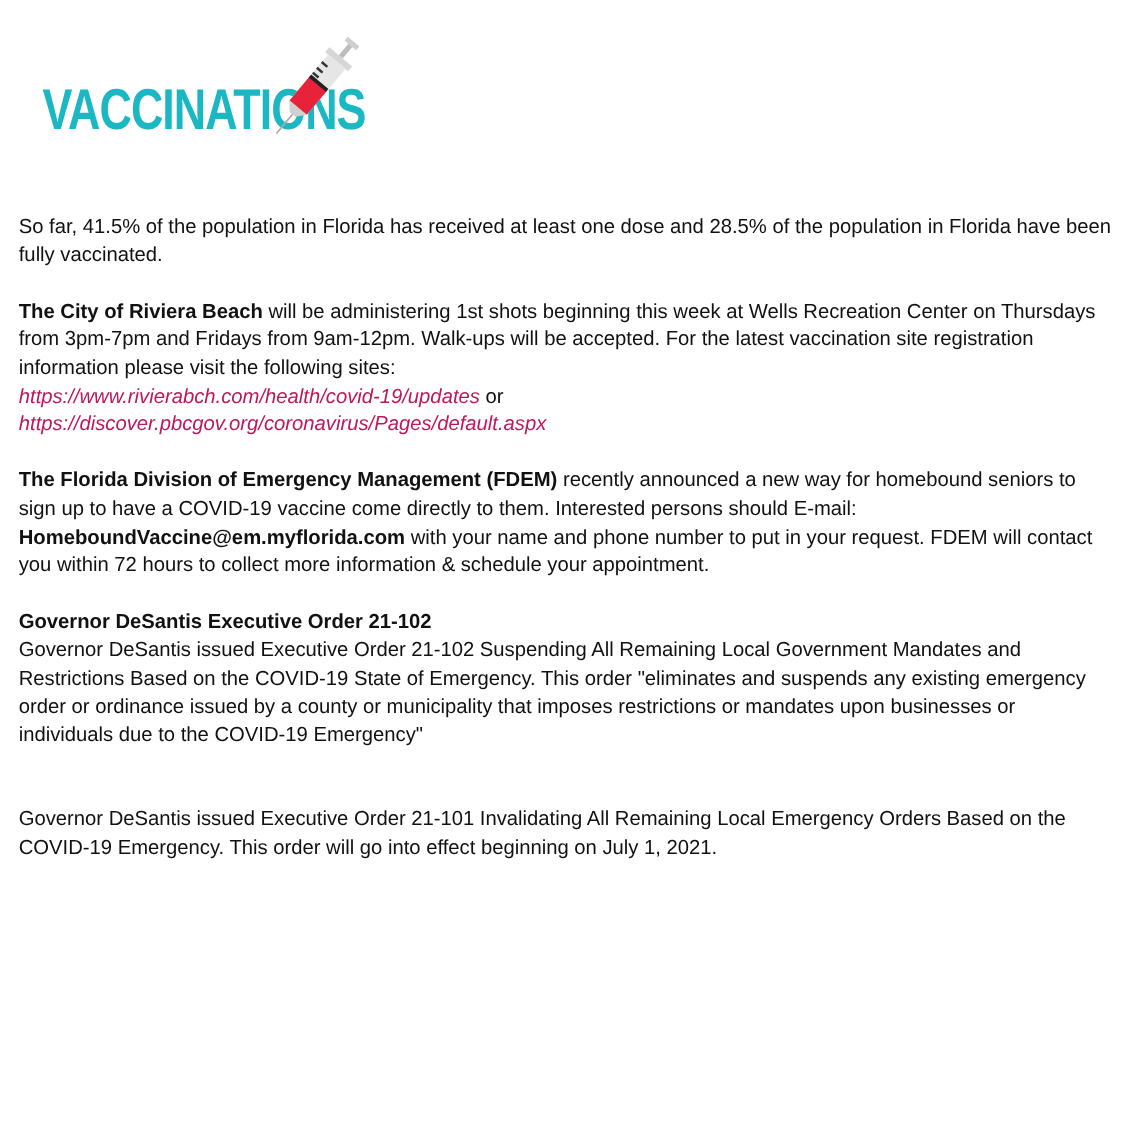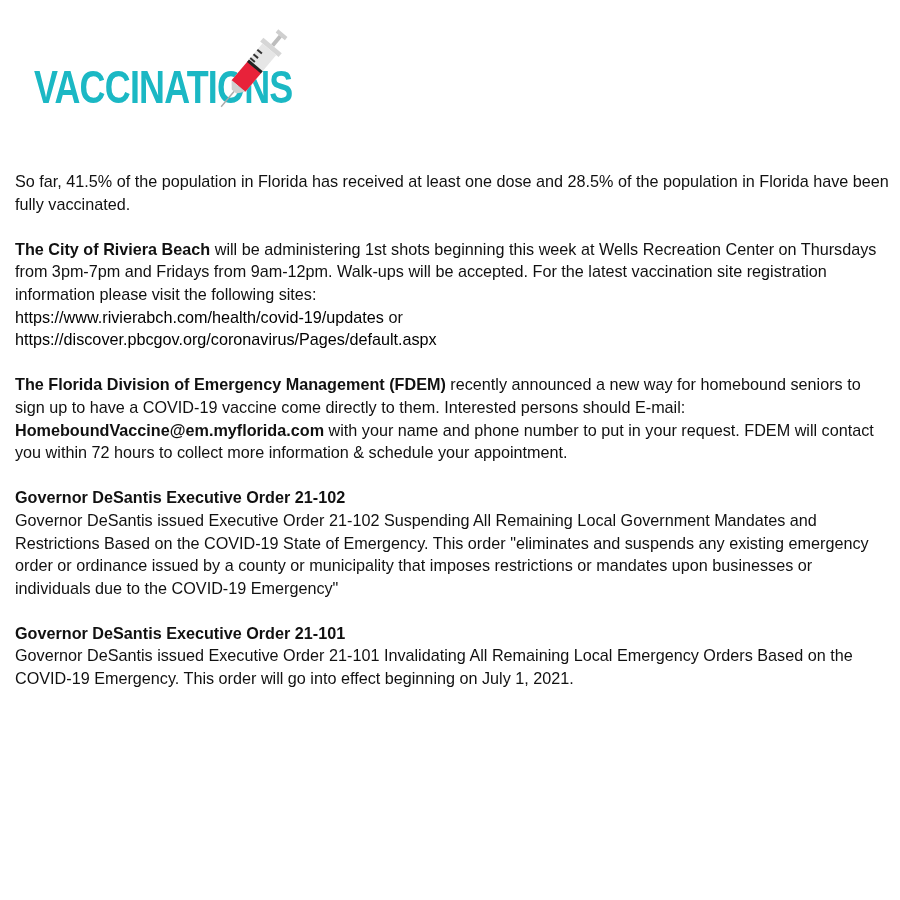--- a/index.html
+++ b/index.html
@@ -7,21 +7,21 @@
          font-family: "Liberation Sans", sans-serif; color: #111111; }
   .logo { position: absolute; left: 34px; top: 20px; width: 270px; height: 100px; }
   .logo-text { position: absolute; left: 0; top: 42px; font-family: "Liberation Sans", sans-serif;
                font-weight: bold; font-size: 46px; line-height: 50px; color: #1bb8c4;
                letter-spacing: -1px; transform: scaleX(0.78); transform-origin: left top; white-space: nowrap; }
   .syringe { position: absolute; left: 168px; top: 0; width: 100px; height: 100px; }
   .content { position: absolute; left: 15px; top: 138px; width: 875px;
              font-size: 16.2px; line-height: 22.6px; margin-top: 32px; }
   .content p { margin: 0 0 22.6px 0; }
   .b { font-weight: bold; }
-  .link { color: #000000; text-decoration: none; }
+  .link { color: #be185d; text-decoration: none; font-style: italic; }
 </style>
 </head>
 <body>
 
 <div class="logo">
   <div class="logo-text">VACCINATIONS</div>
   <svg class="syringe" viewBox="0 0 100 100">
     <g transform="rotate(40 50 50)">
       <rect x="44" y="2" width="12" height="4" fill="#cfcfcf"></rect>
       <rect x="48" y="6" width="4" height="12" fill="#bdbdbd"></rect>
@@ -41,15 +41,15 @@
 <div class="content">
   <p>So far, 41.5% of the population in Florida has received at least one dose and 28.5% of the population in Florida have been fully vaccinated.</p>
 
 
   <p><span class="b">The City of Riviera Beach</span><span> will be administering 1st shots beginning this week at Wells Recreation Center on Thursdays from 3pm-7pm and Fridays from 9am-12pm. Walk-ups will be accepted. For the latest vaccination site registration information please visit the following sites:</span><br><a class="link">https://www.rivierabch.com/health/covid-19/updates</a><span> or</span><br><a class="link">https://discover.pbcgov.org/coronavirus/Pages/default.aspx</a></p>
 
   <p><span class="b">The Florida Division of Emergency Management (FDEM)</span><span> recently announced a new way for homebound seniors to sign up to have a COVID-19 vaccine come directly to them.  Interested persons should E-mail:</span><br><span class="b">HomeboundVaccine@em.myflorida.com</span><span> with your name and phone number to put in your request. FDEM will contact you within 72 hours to collect more information &amp; schedule your appointment.</span></p>
 
   <p><span class="b">Governor DeSantis Executive Order 21-102</span><br><span>Governor DeSantis issued Executive Order 21-102 Suspending All Remaining Local Government Mandates and Restrictions Based on the COVID-19 State of Emergency. This order "eliminates and suspends any existing emergency order or ordinance issued by a county or municipality that imposes restrictions or mandates upon businesses or individuals due to the COVID-19 Emergency"</span></p>
 
-  <p><span class="b">Governor DeSantis Executive Order 21-101</span><br><span>Governor DeSantis issued Executive Order 21-101 Invalidating All Remaining Local Emergency Orders Based on the COVID-19 Emergency. This order will go into effect beginning on July 1, 2021.</span></p>
+  <p><br><span>Governor DeSantis issued Executive Order 21-101 Invalidating All Remaining Local Emergency Orders Based on the COVID-19 Emergency. This order will go into effect beginning on July 1, 2021.</span></p>
 
 </div>
 
 </body></html>

